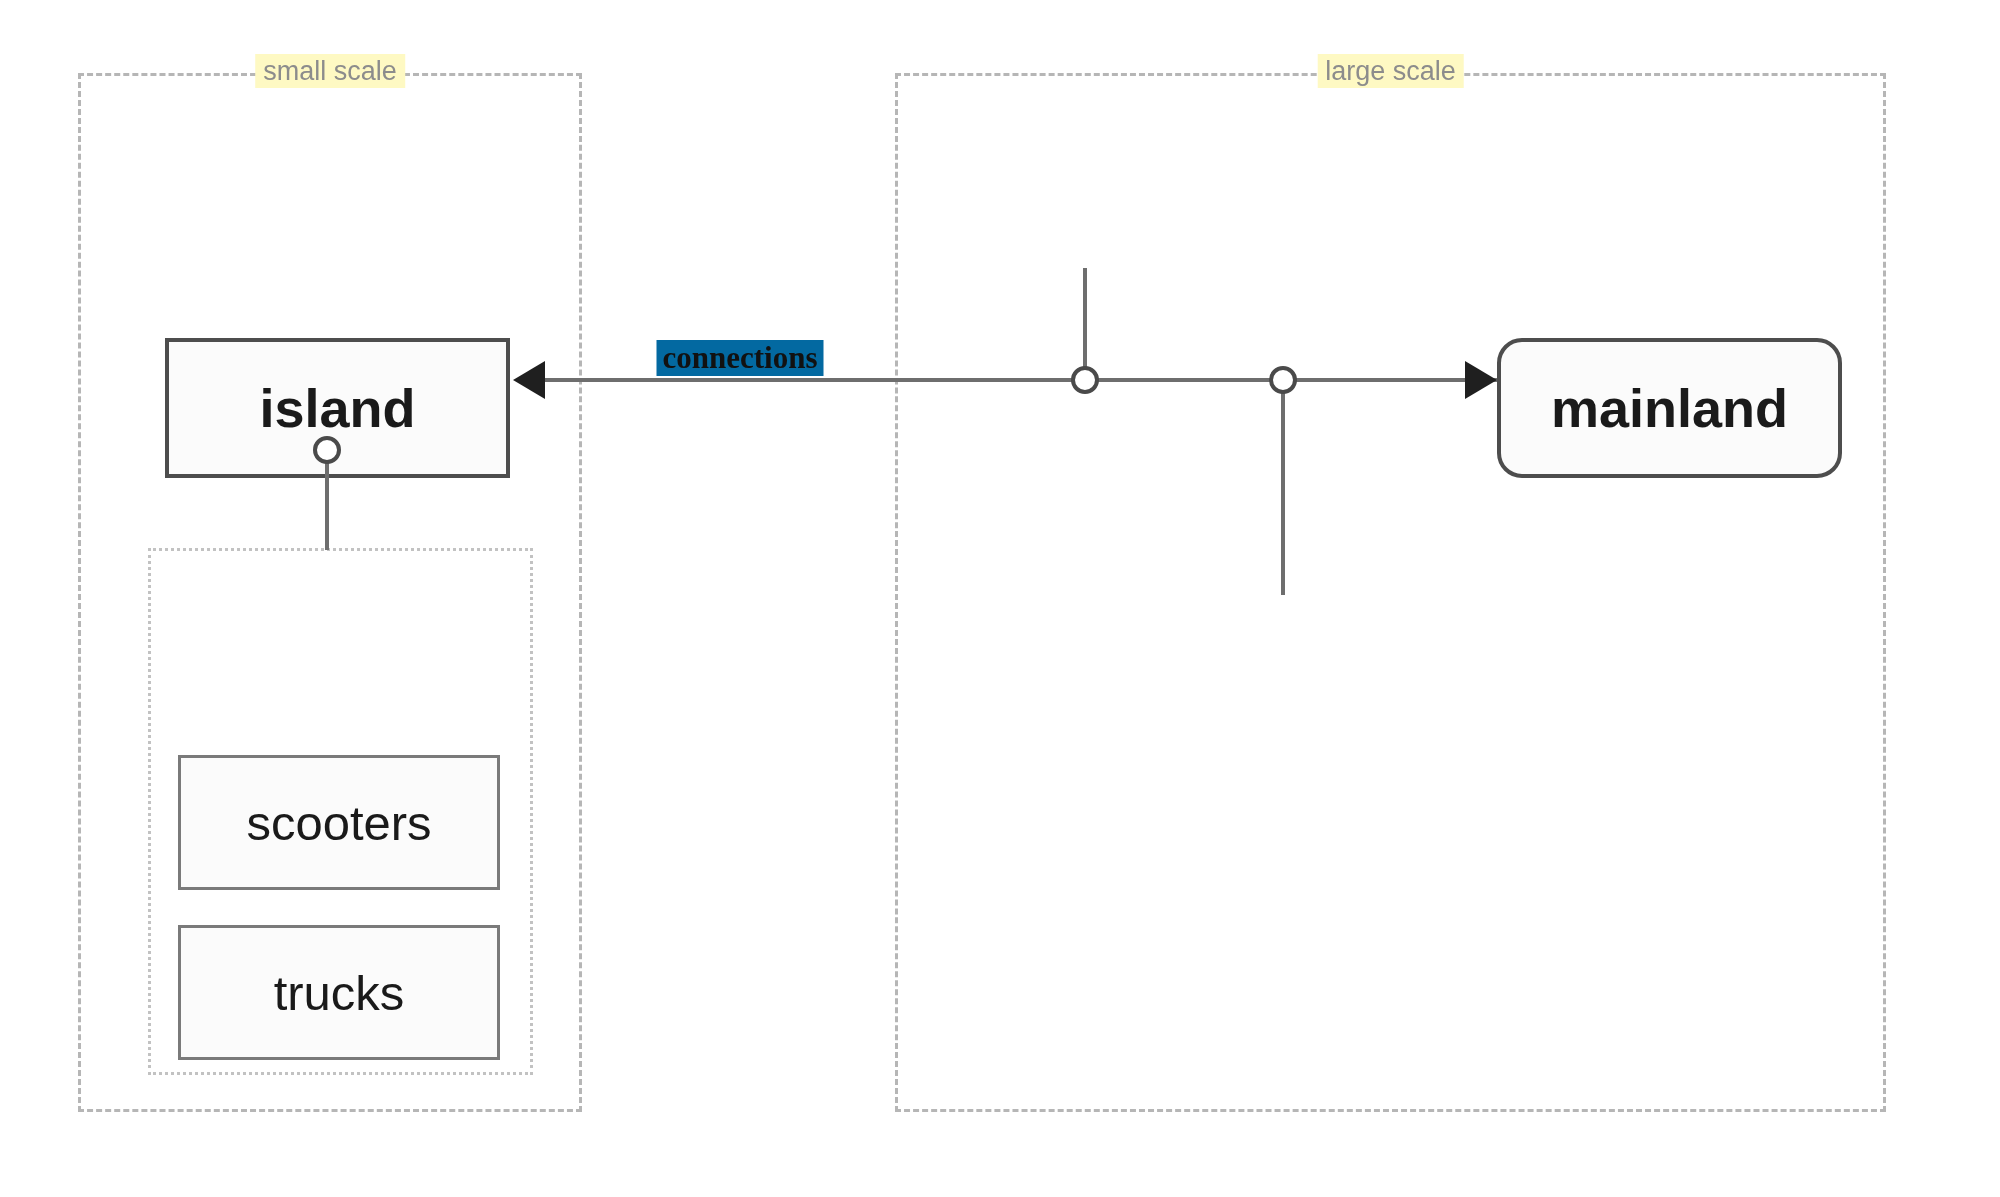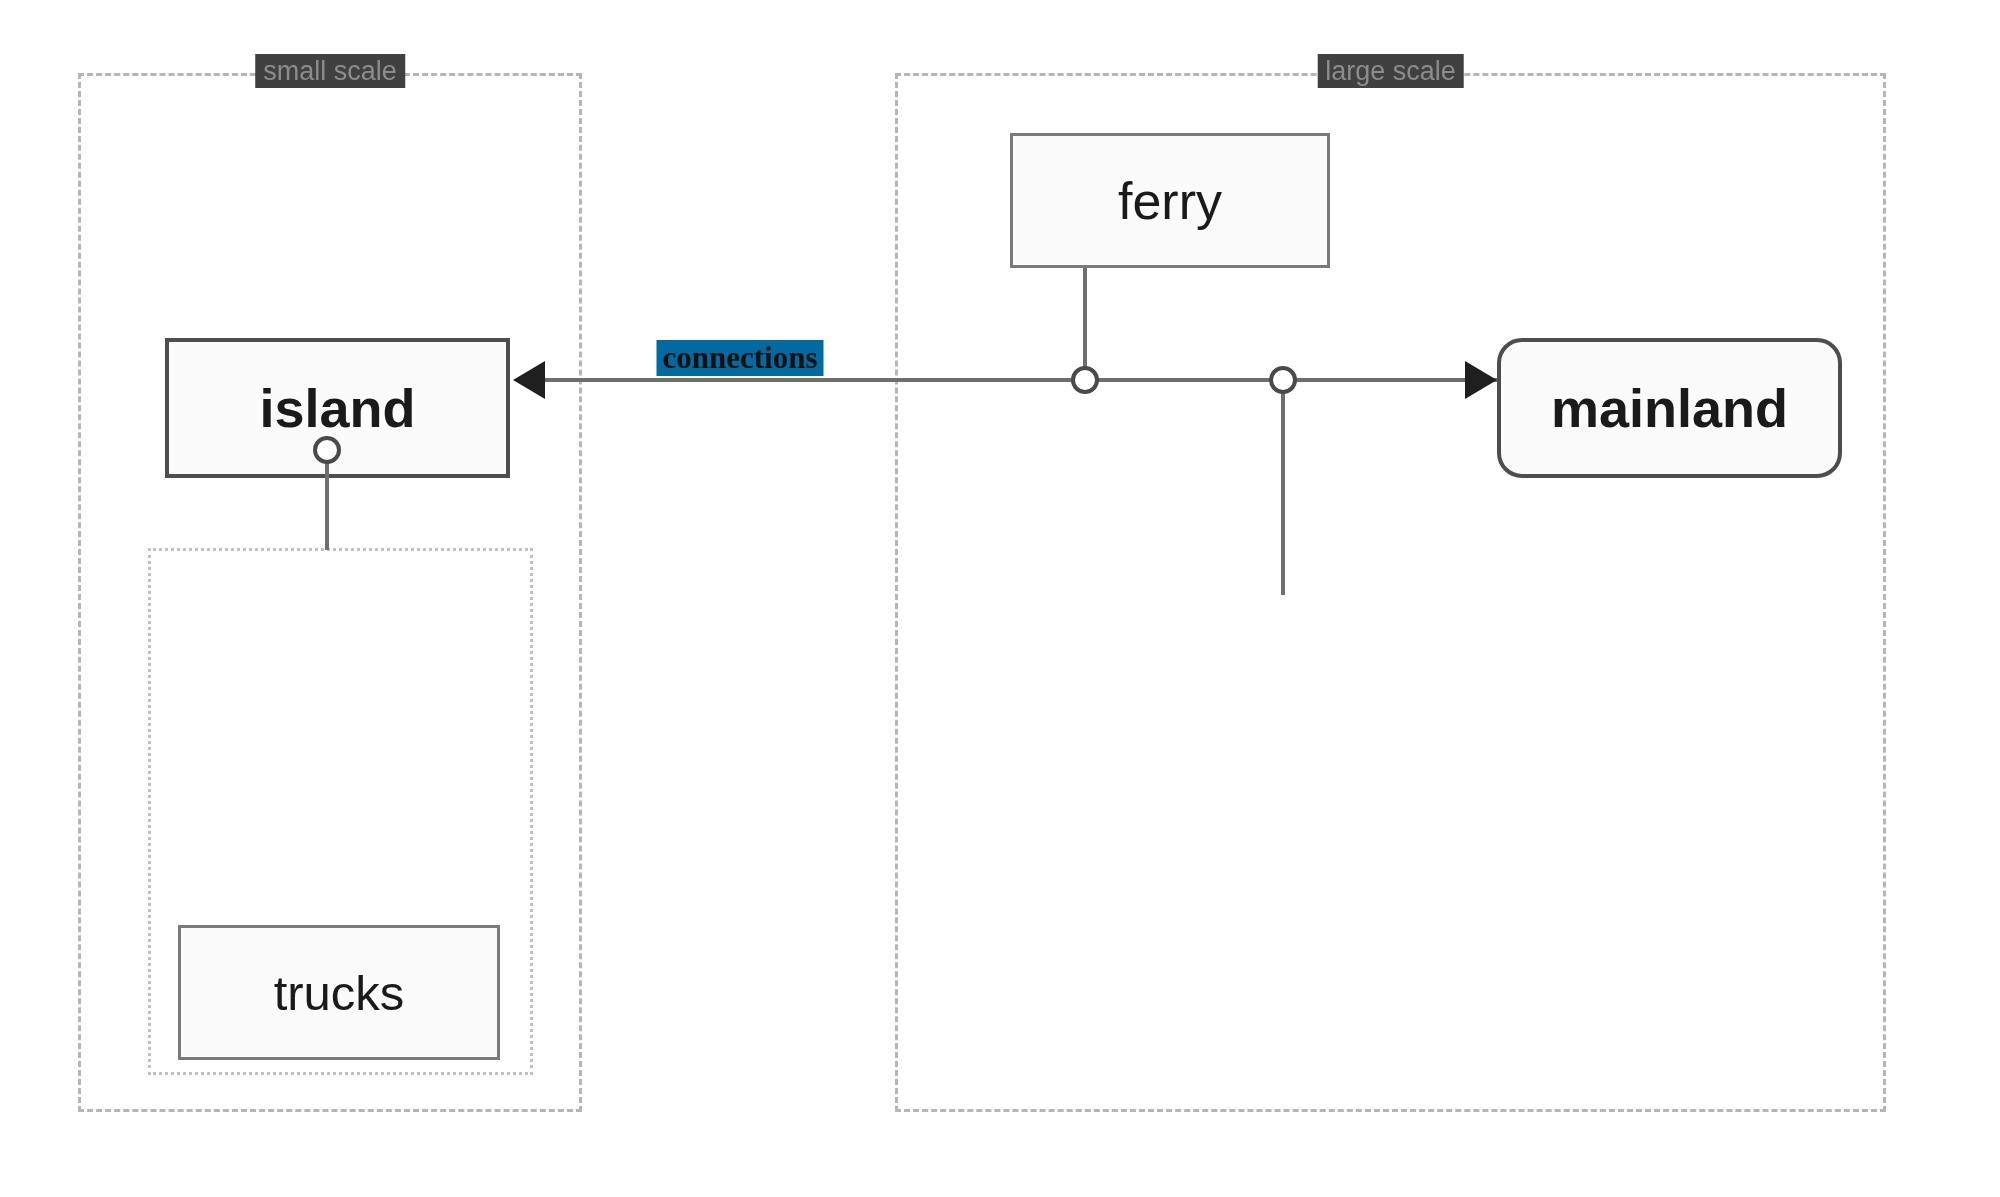--- a/index.html
+++ b/index.html
@@ -28,21 +28,21 @@
     border: 3px dashed #b6b6b6;
   }
   .group-dotted {
     border: 3px dotted #c2c2c2;
   }
   
   .group-label {
     position: absolute;
     top: -22px;
     transform: translateX(-50%);
-    background: #404040;
+    background: #fef9c3;
     padding: 0 8px;
     color: #8c8c8c;
     font-size: 27px;
     line-height: 34px;
     white-space: nowrap;
     font-family: "Liberation Sans", sans-serif;
   }
 
   
   .node {
@@ -131,26 +131,26 @@
   <div class="group-box group-dotted" style="left:148px; top:548px; width:385px; height:527px;"></div>
 
   <div class="node primary" style="left:165px; top:310px; width:345px; height:140px; font-size:54px;">
     <span class="node-label">island</span>
   </div>
 
   <div class="node primary" style="left:1497px; top:310px; width:345px; height:140px; font-size:54px;border-radius:25px;">
     <span class="node-label">mainland</span>
   </div>
 
-  <div class="node" style="left:1010px; top:133px; width:320px; height:135px; font-size:52px;">
-    <span class="node-label">ferry</span>
-  </div>
 
 
 
+  <div class="node" style="left:178px; top:755px; width:322px; height:135px; font-size:49px;">
+    <span class="node-label">scooters</span>
+  </div>
 
   <div class="node" style="left:178px; top:925px; width:322px; height:135px; font-size:49px;align-items:center;">
     <span class="node-label">trucks</span>
   </div>
 
   <div class="line-h" style="left:543px; top:378px; width:954px;"></div>
 
   <div class="arrow-left" style="left:513px; top:361px;"></div>
 
   <div class="arrow-right" style="left:1465px; top:361px;"></div>

